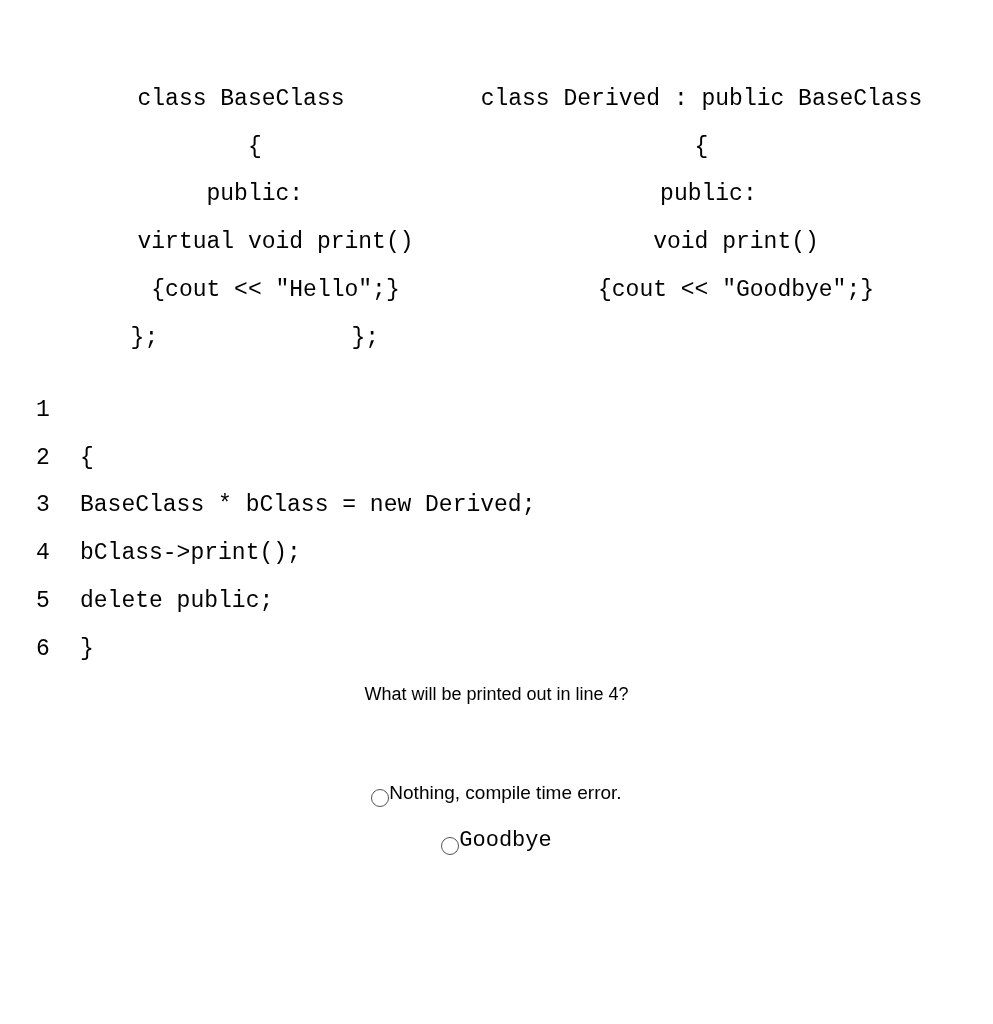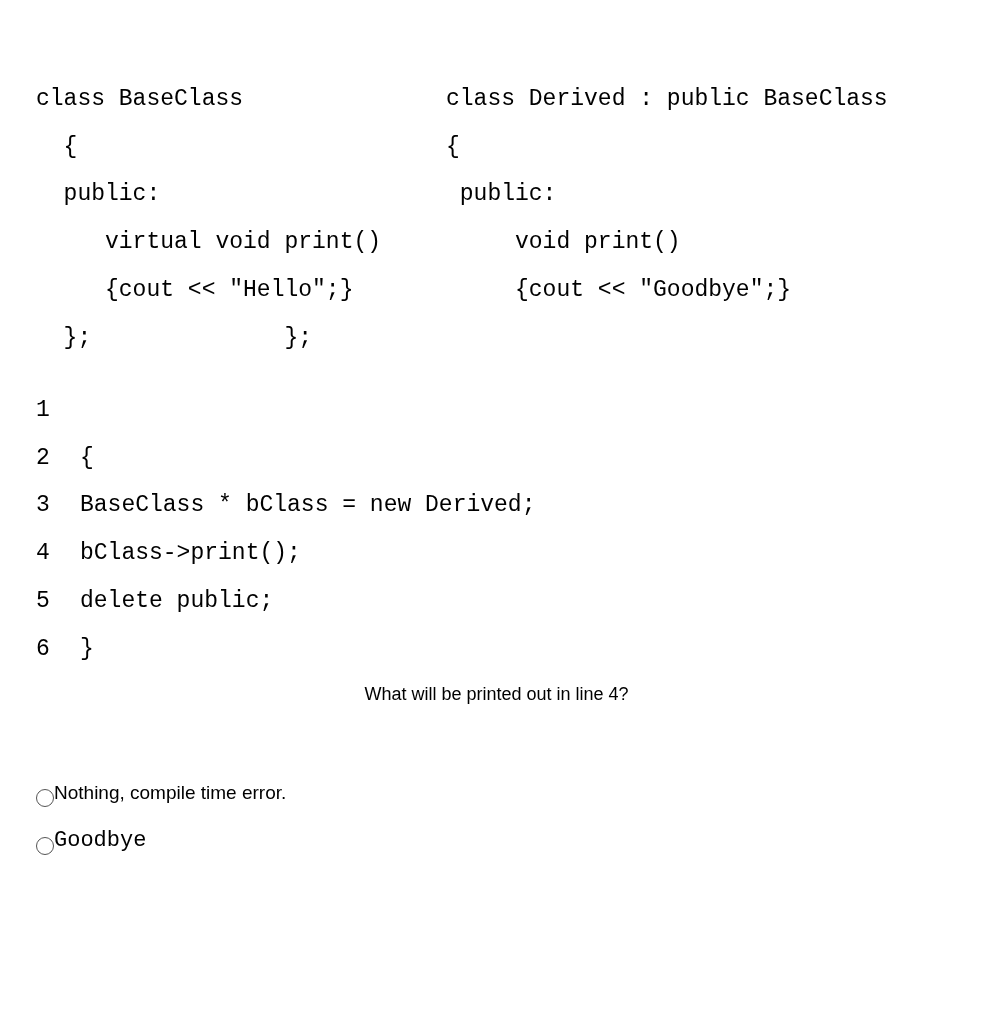--- a/index.html
+++ b/index.html
@@ -17,20 +17,21 @@
     .code {
       font-family: "Courier New", Courier, monospace;
       font-size: 23px;
       white-space: pre;
       line-height: 2.08;
     }
     .code-columns {
       display: flex;
       flex-direction: row;
       margin-bottom: 24px;
+      text-align: center;
     }
     .col-left {
       width: 410px;
     }
     .col-right {
       flex: 1;
       font-family: Liberation Mono, monospace;
     }
     .main-code {
       margin-top: 20px;
@@ -54,20 +55,21 @@
       text-align: center;
     }
     .options {
       margin-top: 76px;
     }
     .option-row {
       display: flex;
       align-items: center;
       margin-bottom: 16px;
       min-height: 32px;
+      justify-content: center;
     }
     .radio {
       width: 18px;
       height: 18px;
       border: 1.5px solid #555;
       border-radius: 50%;
       flex-shrink: 0;
       background: #fff;
       margin-top: 2px;
     }

